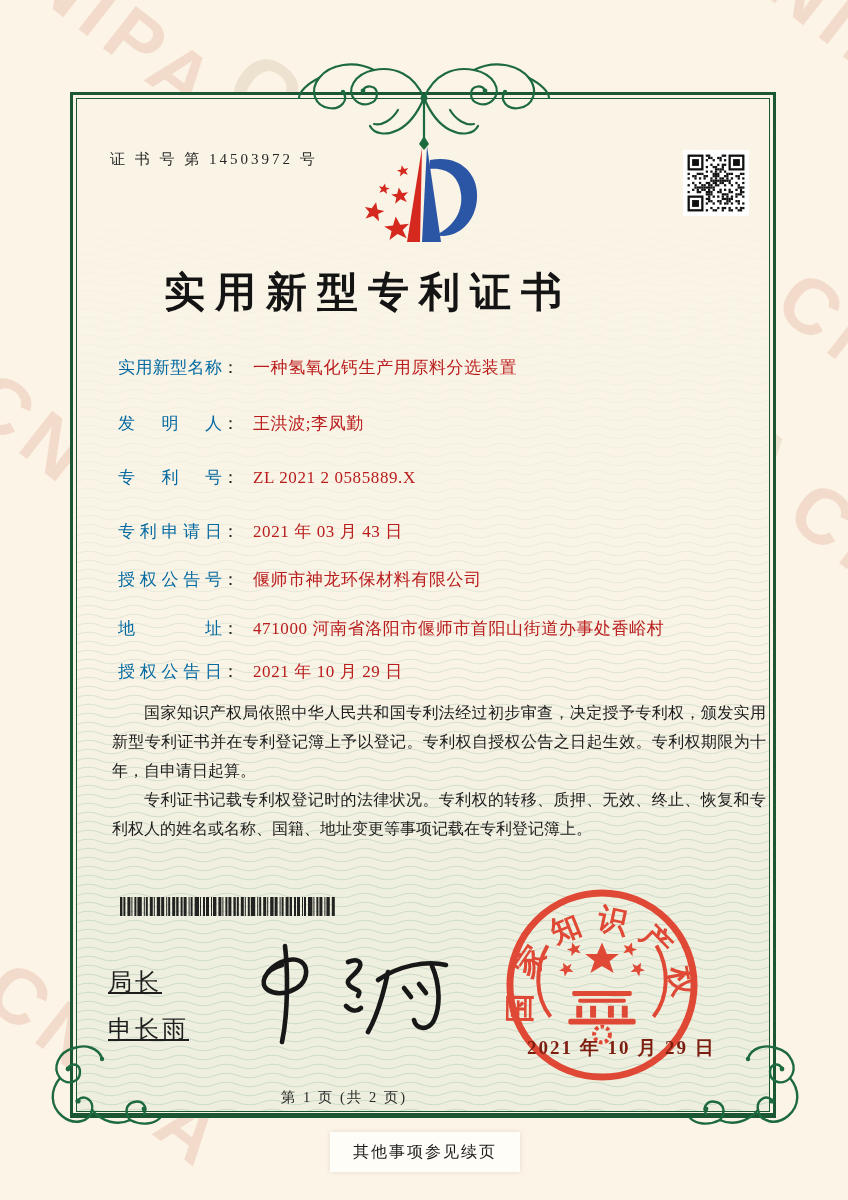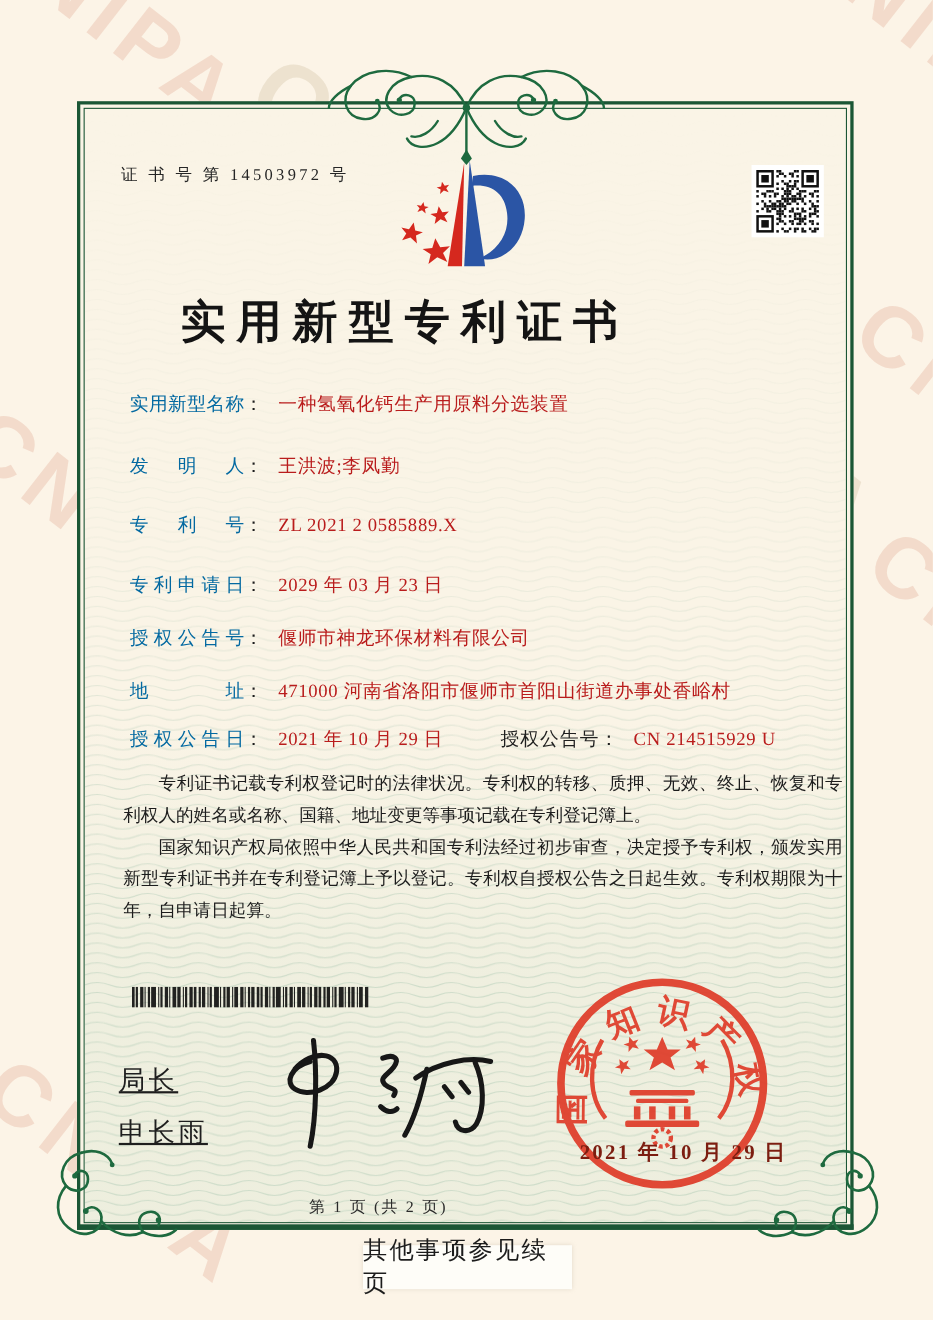--- a/index.html
+++ b/index.html
@@ -70,21 +70,21 @@
     position:absolute;left:527px;top:1035px;font-size:19px;letter-spacing:2px;
     color:#7c1d10;font-weight:bold;white-space:nowrap;
   }
   .page-num{
     position:absolute;left:0;top:1088px;width:688px;text-align:center;
     font-size:14.5px;letter-spacing:2px;color:#2a2a2a;
   }
   .cont-box{
     position:absolute;left:330px;top:1132px;width:190px;height:40px;
     background:#fefdf8;display:flex;align-items:center;justify-content:center;
-    font-size:22px;letter-spacing:2px;color:#1c1c1c;box-shadow:0 0 4px rgba(180,170,150,0.35);
+    font-size:16px;letter-spacing:2px;color:#1c1c1c;box-shadow:0 0 4px rgba(180,170,150,0.35);
   }
   
   .top-orn{position:absolute;left:297px;top:54px;}
   .corner-orn{position:absolute;top:1042px;}
   .corner-left{left:44px;}
   .corner-right{left:688px;transform:scaleX(-1);}
 </style>
 </head>
 <body>
 
@@ -390,38 +390,35 @@
 <div class="row" style="top:356px">
   <span class="f-label">实用新型名称</span><span class="f-colon">：</span><span class="f-value">一种氢氧化钙生产用原料分选装置</span>
 </div>
 <div class="row" style="top:412px">
   <span class="f-label">发明人</span><span class="f-colon">：</span><span class="f-value">王洪波;李凤勤</span>
 </div>
 <div class="row" style="top:466px">
   <span class="f-label">专利号</span><span class="f-colon">：</span><span class="f-value">ZL 2021 2 0585889.X</span>
 </div>
 <div class="row" style="top:520px">
-  <span class="f-label">专利申请日</span><span class="f-colon">：</span><span class="f-value">2029 年 03 月 23 日</span>
+  <span class="f-label">专利申请日</span><span class="f-colon">：</span><span class="f-value">2021 年 03 月 43 日</span>
 </div>
 <div class="row" style="top:568px">
   <span class="f-label">授权公告号</span><span class="f-colon">：</span><span class="f-value">偃师市神龙环保材料有限公司</span>
 </div>
 <div class="row" style="top:617px">
   <span class="f-label">地址</span><span class="f-colon">：</span><span class="f-value">471000 河南省洛阳市偃师市首阳山街道办事处香峪村</span>
 </div>
 <div class="row" style="top:660px">
   <span class="f-label">授权公告日</span><span class="f-colon">：</span><span class="f-value">2021 年 10 月 29 日</span>
-  <span class="pair2">
-    <span class="f-label2">授权公告号</span><span class="f-colon">：</span><span class="f-value">CN 214515929 U</span>
-  </span>
 </div>
 
 <div class="body-text">
+  <p>国家知识产权局依照中华人民共和国专利法经过初步审查，决定授予专利权，颁发实用新型专利证书并在专利登记簿上予以登记。专利权自授权公告之日起生效。专利权期限为十年，自申请日起算。</p>
   <p>专利证书记载专利权登记时的法律状况。专利权的转移、质押、无效、终止、恢复和专利权人的姓名或名称、国籍、地址变更等事项记载在专利登记簿上。</p>
-  <p>国家知识产权局依照中华人民共和国专利法经过初步审查，决定授予专利权，颁发实用新型专利证书并在专利登记簿上予以登记。专利权自授权公告之日起生效。专利权期限为十年，自申请日起算。</p>
 </div>
 
 <svg class="barcode" id="barcode" width="218" height="19">
     <rect x="0" y="0" width="2.4" height="19" fill="#222220"></rect>
     <rect x="3.4" y="0" width="2" height="19" fill="#222220"></rect>
     <rect x="7.4" y="0" width="3" height="19" fill="#222220"></rect>
     <rect x="11.4" y="0" width="1" height="19" fill="#222220"></rect>
     <rect x="14.4" y="0" width="2" height="19" fill="#222220"></rect>
     <rect x="17.4" y="0" width="4.4" height="19" fill="#222220"></rect>
     <rect x="23.799999999999997" y="0" width="1" height="19" fill="#222220"></rect>

